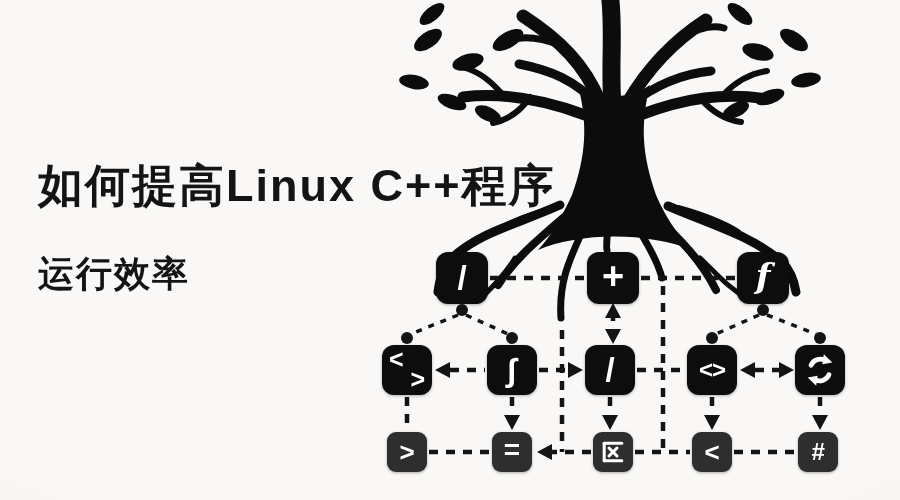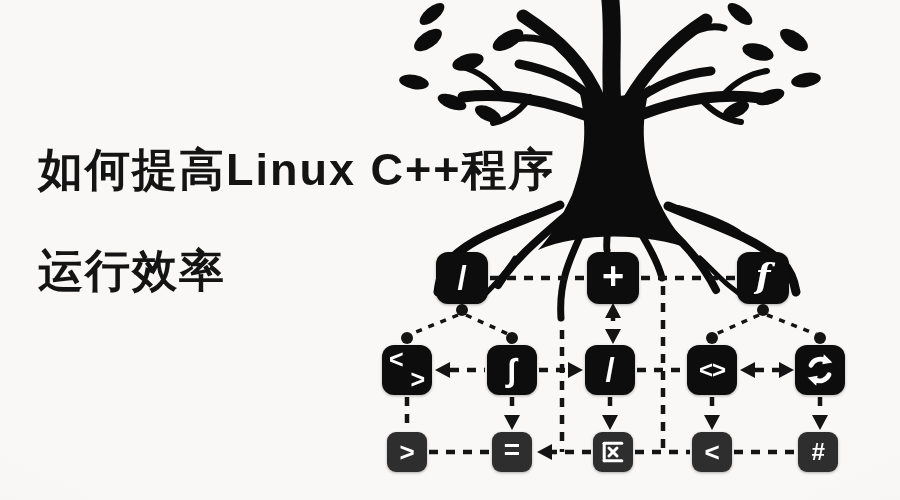--- a/index.html
+++ b/index.html
@@ -3,22 +3,22 @@
 <meta charset="utf-8">
 <style>
   html,body{margin:0;padding:0;}
   .stage{
     position:relative;width:900px;height:500px;overflow:hidden;
     background:radial-gradient(130% 130% at 50% 38%, #f9f8f6 55%, #edebe8 100%);
     font-family:"Liberation Sans","DejaVu Sans",sans-serif;
   }
   
   .title{position:absolute;left:38px;color:#141414;font-weight:900;letter-spacing:2px;}
-  .title.l1{top:140px;font-size:45px;}
-  .title.l2{top:241px;font-size:45px;}
+  .title.l1{top:156px;font-size:45px;}
+  .title.l2{top:250px;font-size:36px;}
   
   .art{position:absolute;left:0;top:0;}
   
   .node{
     position:absolute;display:flex;align-items:center;justify-content:center;
     background:#0d0d0d;color:#ffffff;border-radius:12px;
     box-shadow:0 1px 3px rgba(0,0,0,.30);
   }
   .r1{width:52px;height:52px;top:252px;}
   .r2{width:50px;height:50px;top:345px;}

